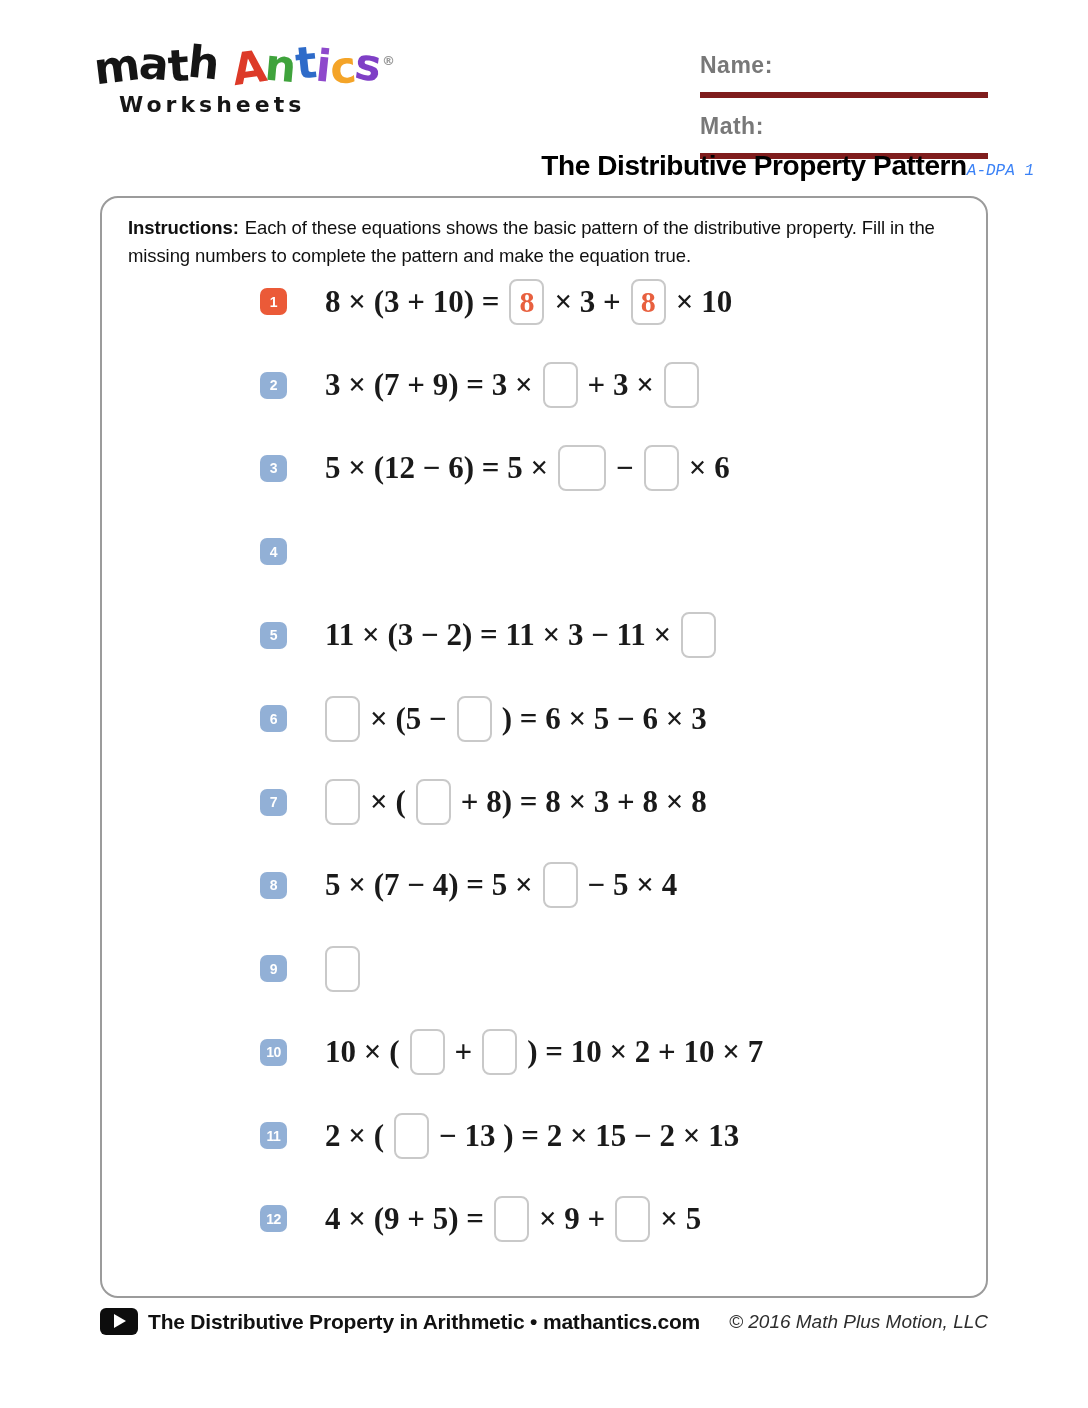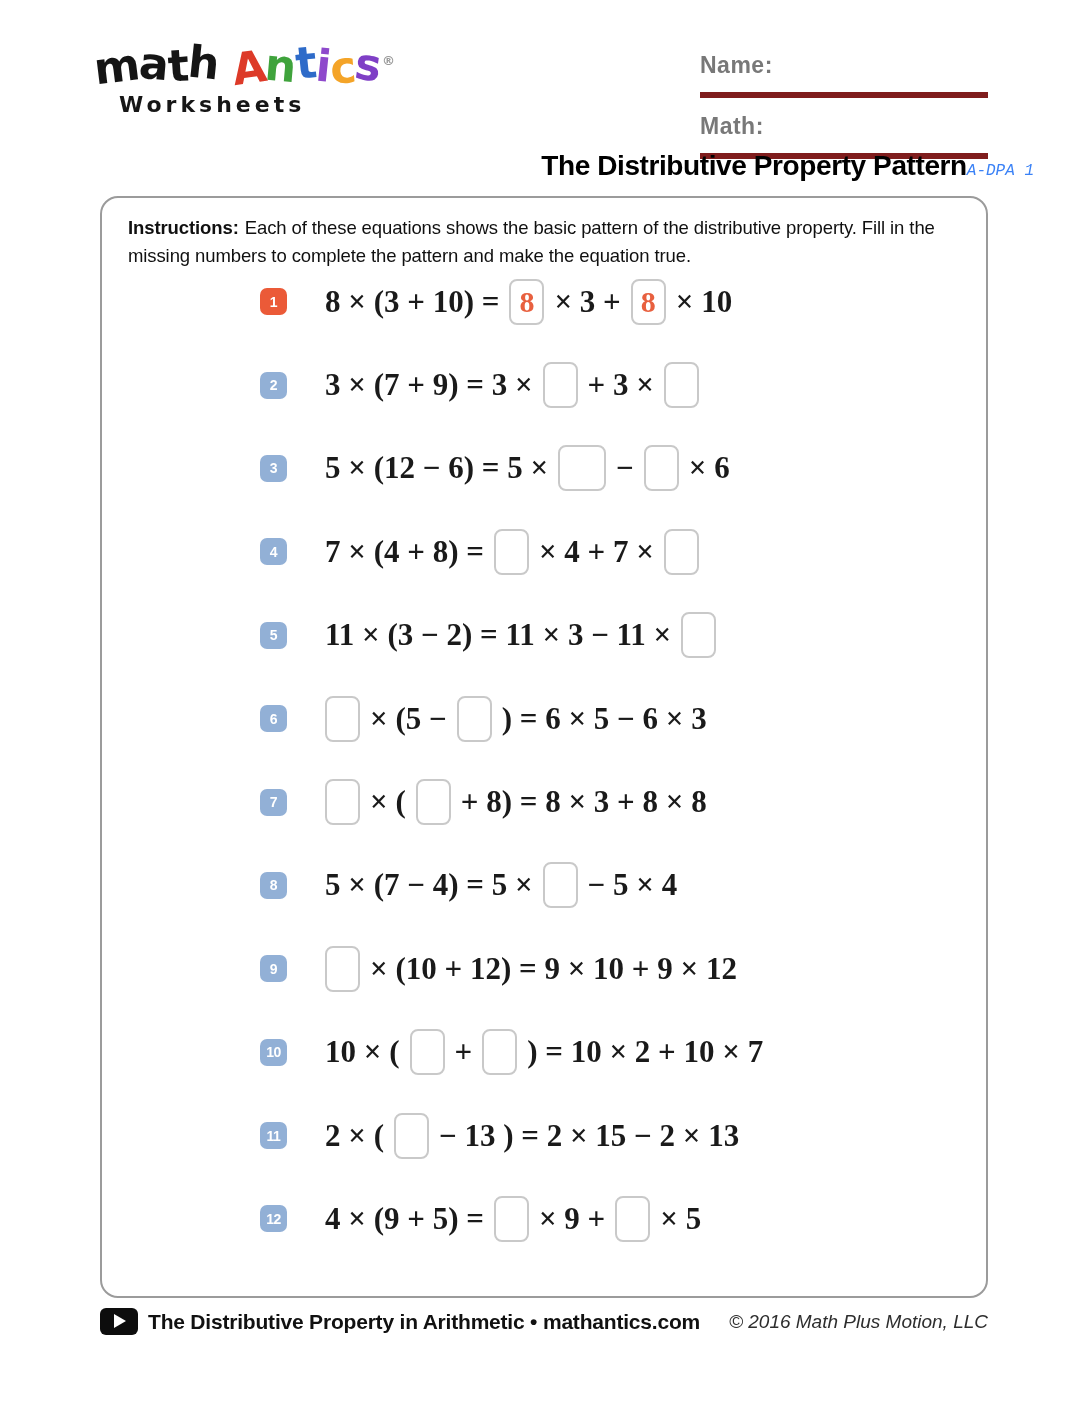--- a/index.html
+++ b/index.html
@@ -116,26 +116,20 @@
           <span class="eq-body">
             <span class="eq-text">5 × (12 − 6) =  5 ×</span>
             <span class="ans-box wide"></span>
             <span class="eq-text">−</span>
             <span class="ans-box"></span>
             <span class="eq-text">× 6</span>
           </span>
         </div>
         <div class="eq-row">
           <span class="badge" style="background-color: rgb(146, 176, 214);">4</span>
-          <span class="eq-body">
-            <span class="eq-text">7 × (4 + 8) =</span>
-            <span class="ans-box"></span>
-            <span class="eq-text">× 4  + 7 ×</span>
-            <span class="ans-box"></span>
-          </span>
         </div>
         <div class="eq-row">
           <span class="badge" style="background-color: rgb(146, 176, 214);">5</span>
           <span class="eq-body">
             <span class="eq-text">11 × (3 − 2) =  11 × 3  − 11 ×</span>
             <span class="ans-box"></span>
           </span>
         </div>
         <div class="eq-row">
           <span class="badge" style="background-color: rgb(146, 176, 214);">6</span>
@@ -160,21 +154,20 @@
           <span class="eq-body">
             <span class="eq-text">5 × (7 − 4) =  5 ×</span>
             <span class="ans-box"></span>
             <span class="eq-text">− 5 × 4</span>
           </span>
         </div>
         <div class="eq-row">
           <span class="badge" style="background-color: rgb(146, 176, 214);">9</span>
           <span class="eq-body">
             <span class="ans-box"></span>
-            <span class="eq-text">× (10 + 12) =  9 × 10 + 9 × 12</span>
           </span>
         </div>
         <div class="eq-row">
           <span class="badge" style="background-color: rgb(146, 176, 214);">10</span>
           <span class="eq-body">
             <span class="eq-text">10 × (</span>
             <span class="ans-box"></span>
             <span class="eq-text">+</span>
             <span class="ans-box"></span>
             <span class="eq-text">) =  10 × 2  + 10 × 7</span>

